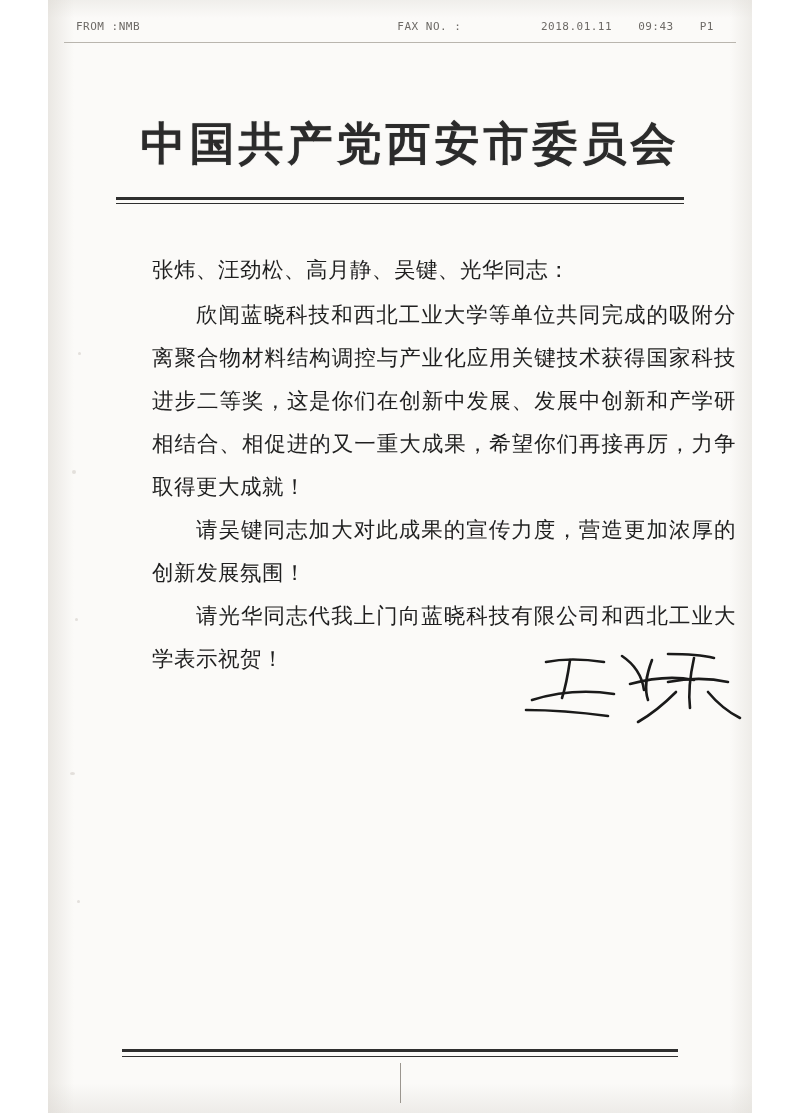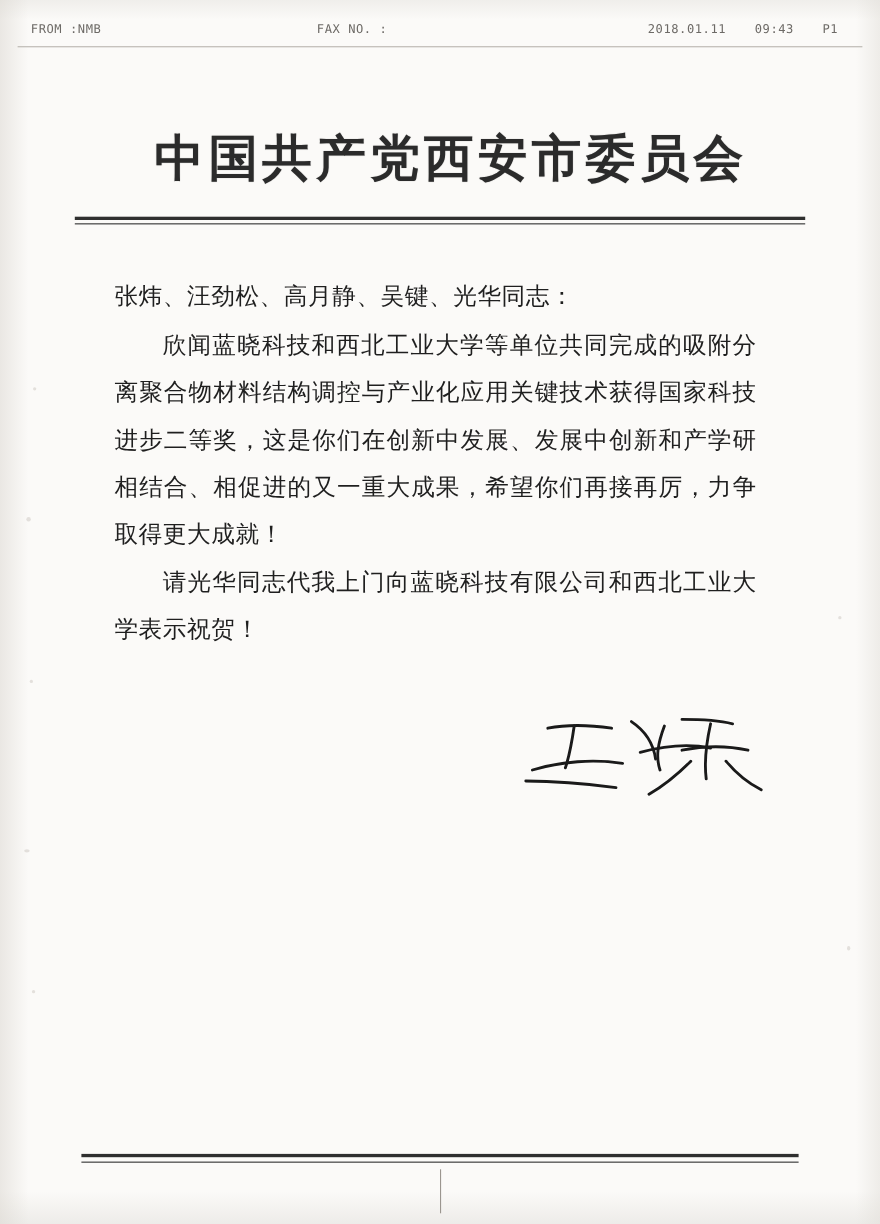--- a/index.html
+++ b/index.html
@@ -5,21 +5,21 @@
   html, body {
     margin: 0;
     padding: 0;
     background: #ffffff;
   }
   body {
     font-family: "Liberation Sans", sans-serif;
   }
   .page {
     position: relative;
-    width: 800px;
+    width: 704px;
     height: 1113px;
     margin: 0 auto;
     background: #fbfaf8;
     overflow: hidden;
   }
   
   .paper-texture {
     position: absolute;
     inset: 0;
     background:
@@ -44,21 +44,21 @@
     right: 28px;
     height: 16px;
     font-family: "DejaVu Sans Mono", monospace;
     font-size: 11px;
     letter-spacing: .5px;
     color: #6d6a66;
     display: flex;
     align-items: center;
   }
   .fax-from { width: 260px; }
-  .fax-no { width: 240px; }
+  .fax-no { width: 240px; text-align: center; }
   .fax-right {
     flex: 1;
     text-align: center;
     display: flex;
     justify-content: flex-end;
     gap: 26px;
     padding-right: 10px;
   }
   .fax-rule {
     position: absolute;
@@ -203,20 +203,21 @@
   </div>
 
   <div class="double-rule">
     <div class="thick"></div>
     <div class="thin"></div>
   </div>
 
   <div class="letter-body">
     <p class="salutation">张炜、汪劲松、高月静、吴键、光华同志：</p>
     <p class="para">欣闻蓝晓科技和西北工业大学等单位共同完成的吸附分离聚合物材料结构调控与产业化应用关键技术获得国家科技进步二等奖，这是你们在创新中发展、发展中创新和产学研相结合、相促进的又一重大成果，希望你们再接再厉，力争取得更大成就！</p>
+    <p class="para">请吴键同志加大对此成果的宣传力度，营造更加浓厚的创新发展氛围！</p>
     <p class="para">请光华同志代我上门向蓝晓科技有限公司和西北工业大学表示祝贺！</p>
   </div>
 
   <div class="signature">
     <svg width="230" height="90" viewBox="0 0 230 90" fill="none" stroke="#1a1a1a" stroke-width="2.6" stroke-linecap="round" stroke-linejoin="round">
       <path d="M28 14 C48 10, 66 11, 86 14"></path>
       <path d="M52 12 C50 26, 48 38, 44 50"></path>
       <path d="M14 52 C40 44, 70 42, 96 46"></path>
       <path d="M104 8 C116 16, 124 28, 126 42"></path>
       <path d="M134 12 C128 28, 126 40, 130 52"></path>

